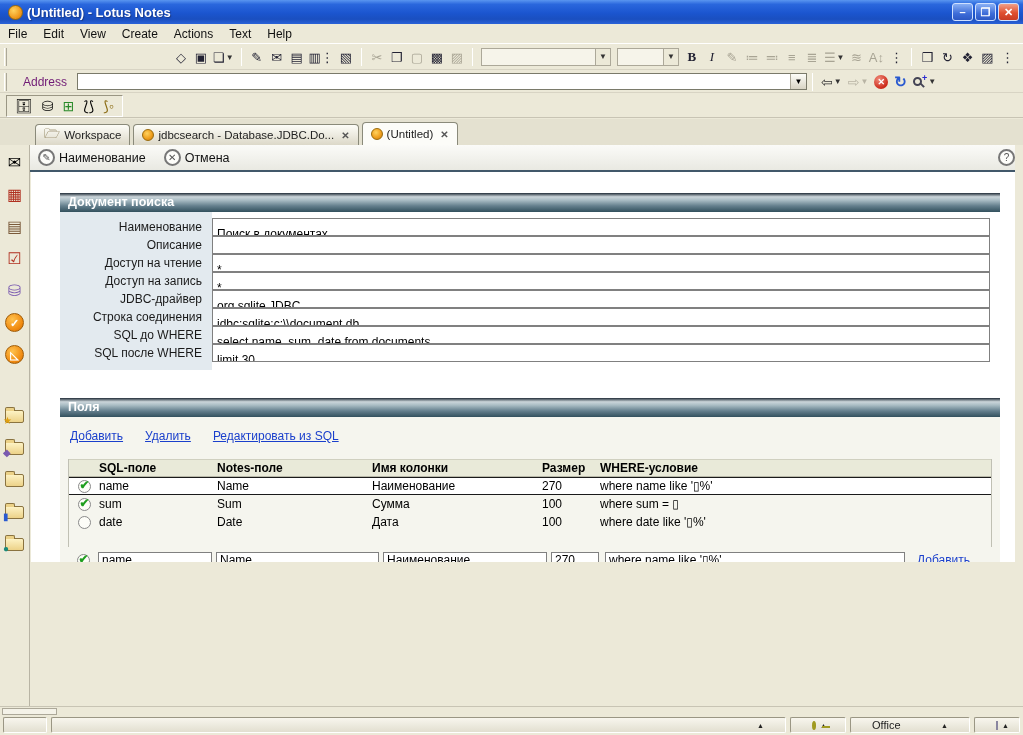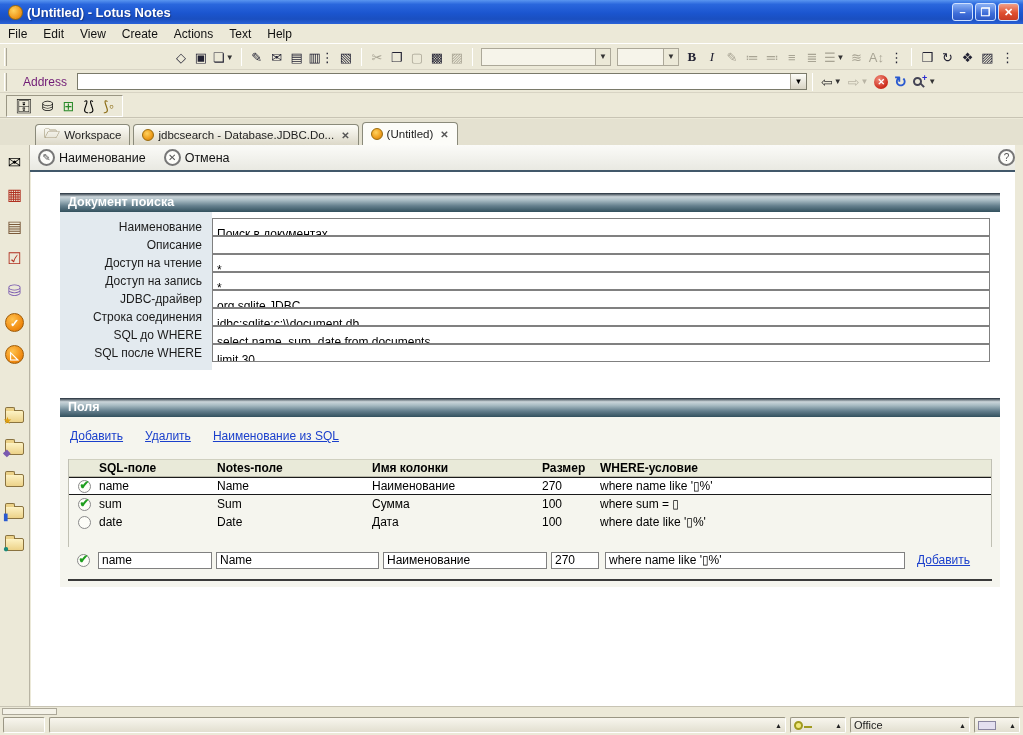--- a/index.html
+++ b/index.html
@@ -72,21 +72,21 @@
 
   
   .sidebar { position:absolute; left:0; top:145px; width:30px; height:561px; background:#ece9d8; border-right:1px solid #b8b4a4;
     display:flex; flex-direction:column; align-items:center; padding-top:5px; }
   .sb-ic { width:24px; height:24px; margin-bottom:8px; display:flex; align-items:center; justify-content:center; font-size:16px; }
   .sb-gap { height:30px; }
   .globe { width:19px; height:19px; border-radius:50%; background:radial-gradient(circle at 38% 32%,#ffc24e,#f08a10 65%,#c86a08); border:1px solid #a05c06; color:#fff; font-size:11px; line-height:19px; text-align:center; font-weight:bold; }
   .fld { width:19px; height:13px; background:linear-gradient(180deg,#fdf2c4,#ecd288); border:1px solid #8a7340; border-radius:1px 2px 2px 2px; position:relative; }
   .fld::before { content:''; position:absolute; left:-1px; top:-4px; width:8px; height:3px; background:#ecd288; border:1px solid #8a7340; border-bottom:none; border-radius:2px 2px 0 0; }
   .fld .ovl { position:absolute; font-size:10px; left:-3px; bottom:-4px; line-height:1; }
-  .main { position:absolute; left:31px; top:172px; width:984px; height:534px; background:#fff; overflow:hidden; }
+  .main { position:absolute; left:31px; top:172px; width:984px; height:390px; background:#fff; overflow:hidden; }
   .right-strip { position:absolute; left:1015px; top:145px; width:8px; height:561px; background:#ece9d8; }
 
   
   .section { position:absolute; left:29px; width:940px; }
   .sec-header { height:19px; color:#fff; font-size:12.5px; font-weight:bold; padding:2px 0 0 8px;
     background:linear-gradient(180deg,#202c37 0%,#cbd5da 20%,#a9bcc4 38%,#647f8d 68%,#32505d 100%); }
   .doc-form { top:21px; }
   .form-body { display:flex; flex-direction:column; padding:6px 0 8px 0; background:linear-gradient(90deg,#e3eaef 0 152px,#ffffff 152px); }
   .frow { display:flex; align-items:center; height:18px; }
   .frow .flabel { width:152px; text-align:right; padding-right:10px; font-size:12px; color:#1a1a1a; }
@@ -110,21 +110,21 @@
   .in-sql { width:114px; margin-right:4px; } .in-notes { width:163px; margin-right:4px; }
   .in-col { width:164px; margin-right:4px; } .in-size { width:48px; margin-right:6px; }
   .in-where { width:300px; margin-right:12px; }
   .save-link { color:#1a3fcc; text-decoration:underline; font-size:12px; }
   .fields-bottom { height:2px; background:#3a3a3a; margin-top:8px; }
 
   
   .hscroll-strip { position:absolute; left:0; top:706px; width:1023px; height:9px; background:#ece9d8; border-top:1px solid #c8c4b4; }
   .hscroll-box { position:absolute; left:2px; top:1px; width:55px; height:7px; background:#f4f2e8; border:1px solid #aca899; }
   .statusbar { position:absolute; left:0; top:715px; width:1023px; height:20px; background:#ece9d8; display:flex; align-items:center; gap:4px; padding:0 3px; }
-  .seg { height:16px; border:1px solid; border-color:#9a9684 #fff #fff #9a9684; background:linear-gradient(180deg,#f8f6ee,#e2dfd0); border-radius:2px; display:flex; align-items:center; font-size:11px; color:#222; padding:0 3px; gap:4px; }
+  .seg { height:16px; border:1px solid; border-color:#9a9684 #fff #fff #9a9684; background:linear-gradient(180deg,#f8f6ee,#e2dfd0); border-radius:2px; display:flex; align-items:center; font-size:11px; color:#222; padding:0 21px; gap:4px; }
   .seg .up { font-size:7px; color:#222; margin-left:auto; }
   .seg.small { width:42px; } .seg.long { flex:1; } .seg.key-seg { width:56px; } .seg.office-seg { width:120px; } .seg.loc-seg { width:46px; }
   .key-ic { width:9px; height:9px; border:2px solid #a09a20; border-radius:50%; background:#f0e87a; position:relative; }
   .key-ic::after { content:''; position:absolute; left:8px; top:3px; width:8px; height:2px; background:#a09a20; }
   .loc-ic { width:18px; height:9px; background:#e4e0f0; border:1px solid #8a86a0; }
 </style>
 </head>
 <body>
 
 <div class="titlebar">
@@ -326,21 +326,21 @@
         </div>
     </div>
   </div>
 
   <div class="section fields-sec">
     <div class="sec-header">Поля</div>
     <div class="fields-body">
       <div class="links-row">
         <a href="#">Добавить</a>
         <a href="#">Удалить</a>
-        <a href="#">Наименование из SQL</a>
+        <a href="#">Редактировать из SQL</a>
       </div>
       <div class="ftable">
         <div class="trow thead">
           <span></span>
           <span>SQL-поле</span>
           <span>Notes-поле</span>
           <span>Имя колонки</span>
           <span>Размер</span>
           <span>WHERE-условие</span>
         </div>

